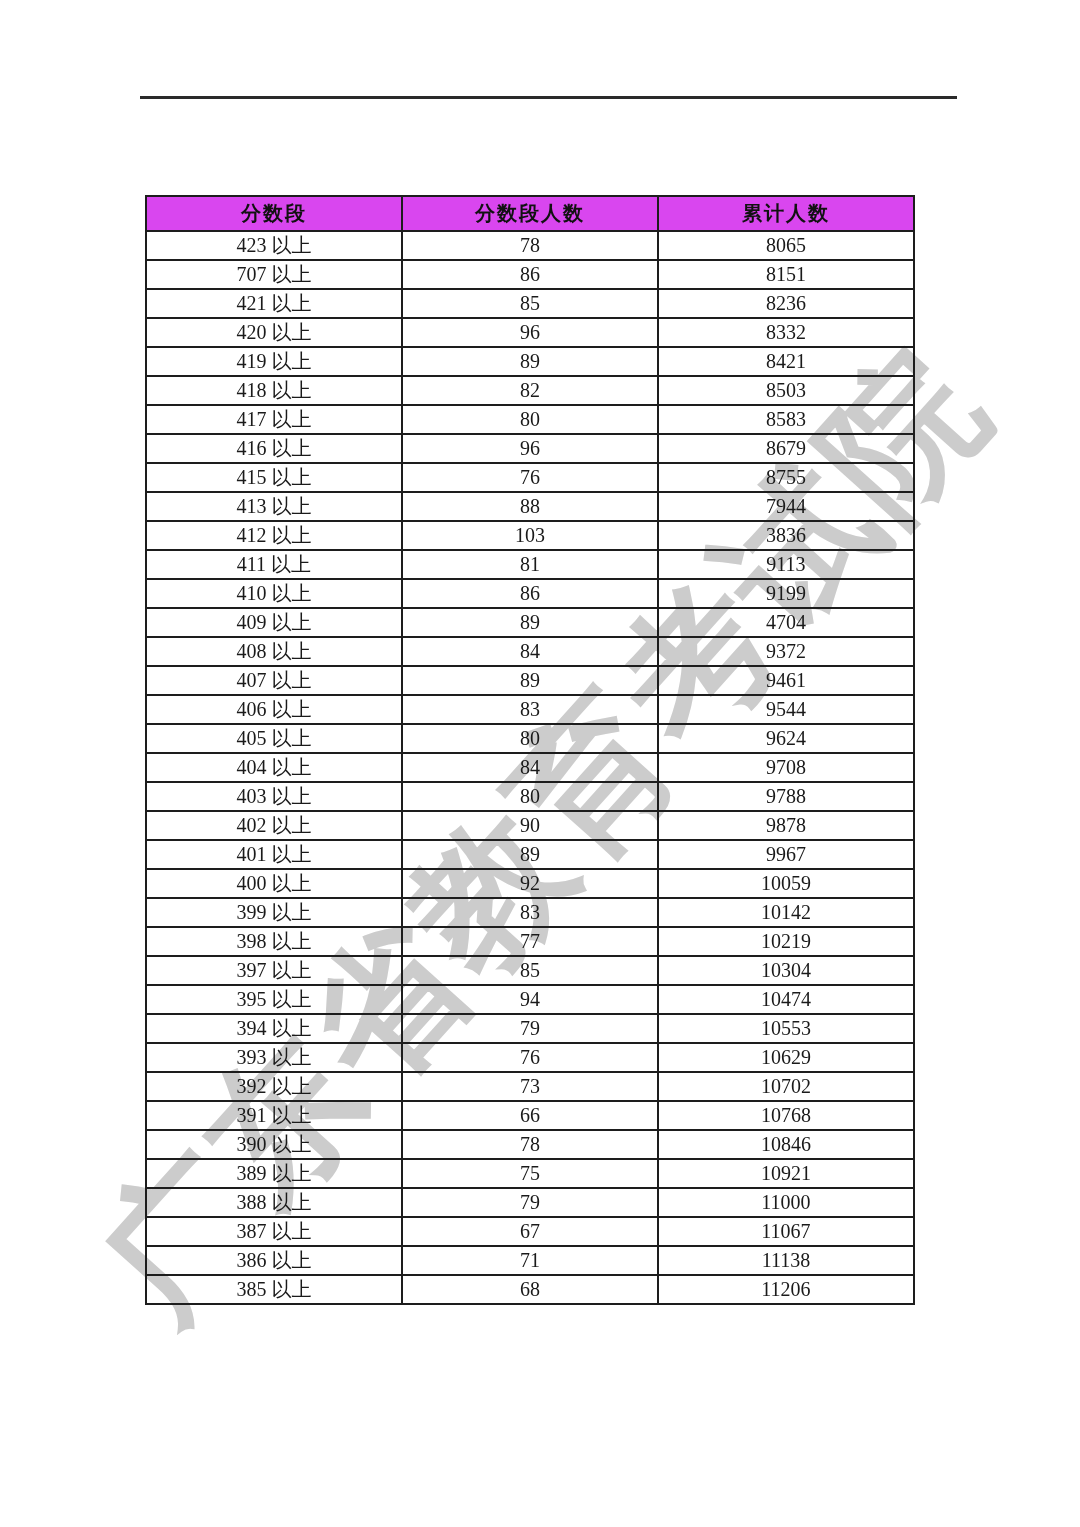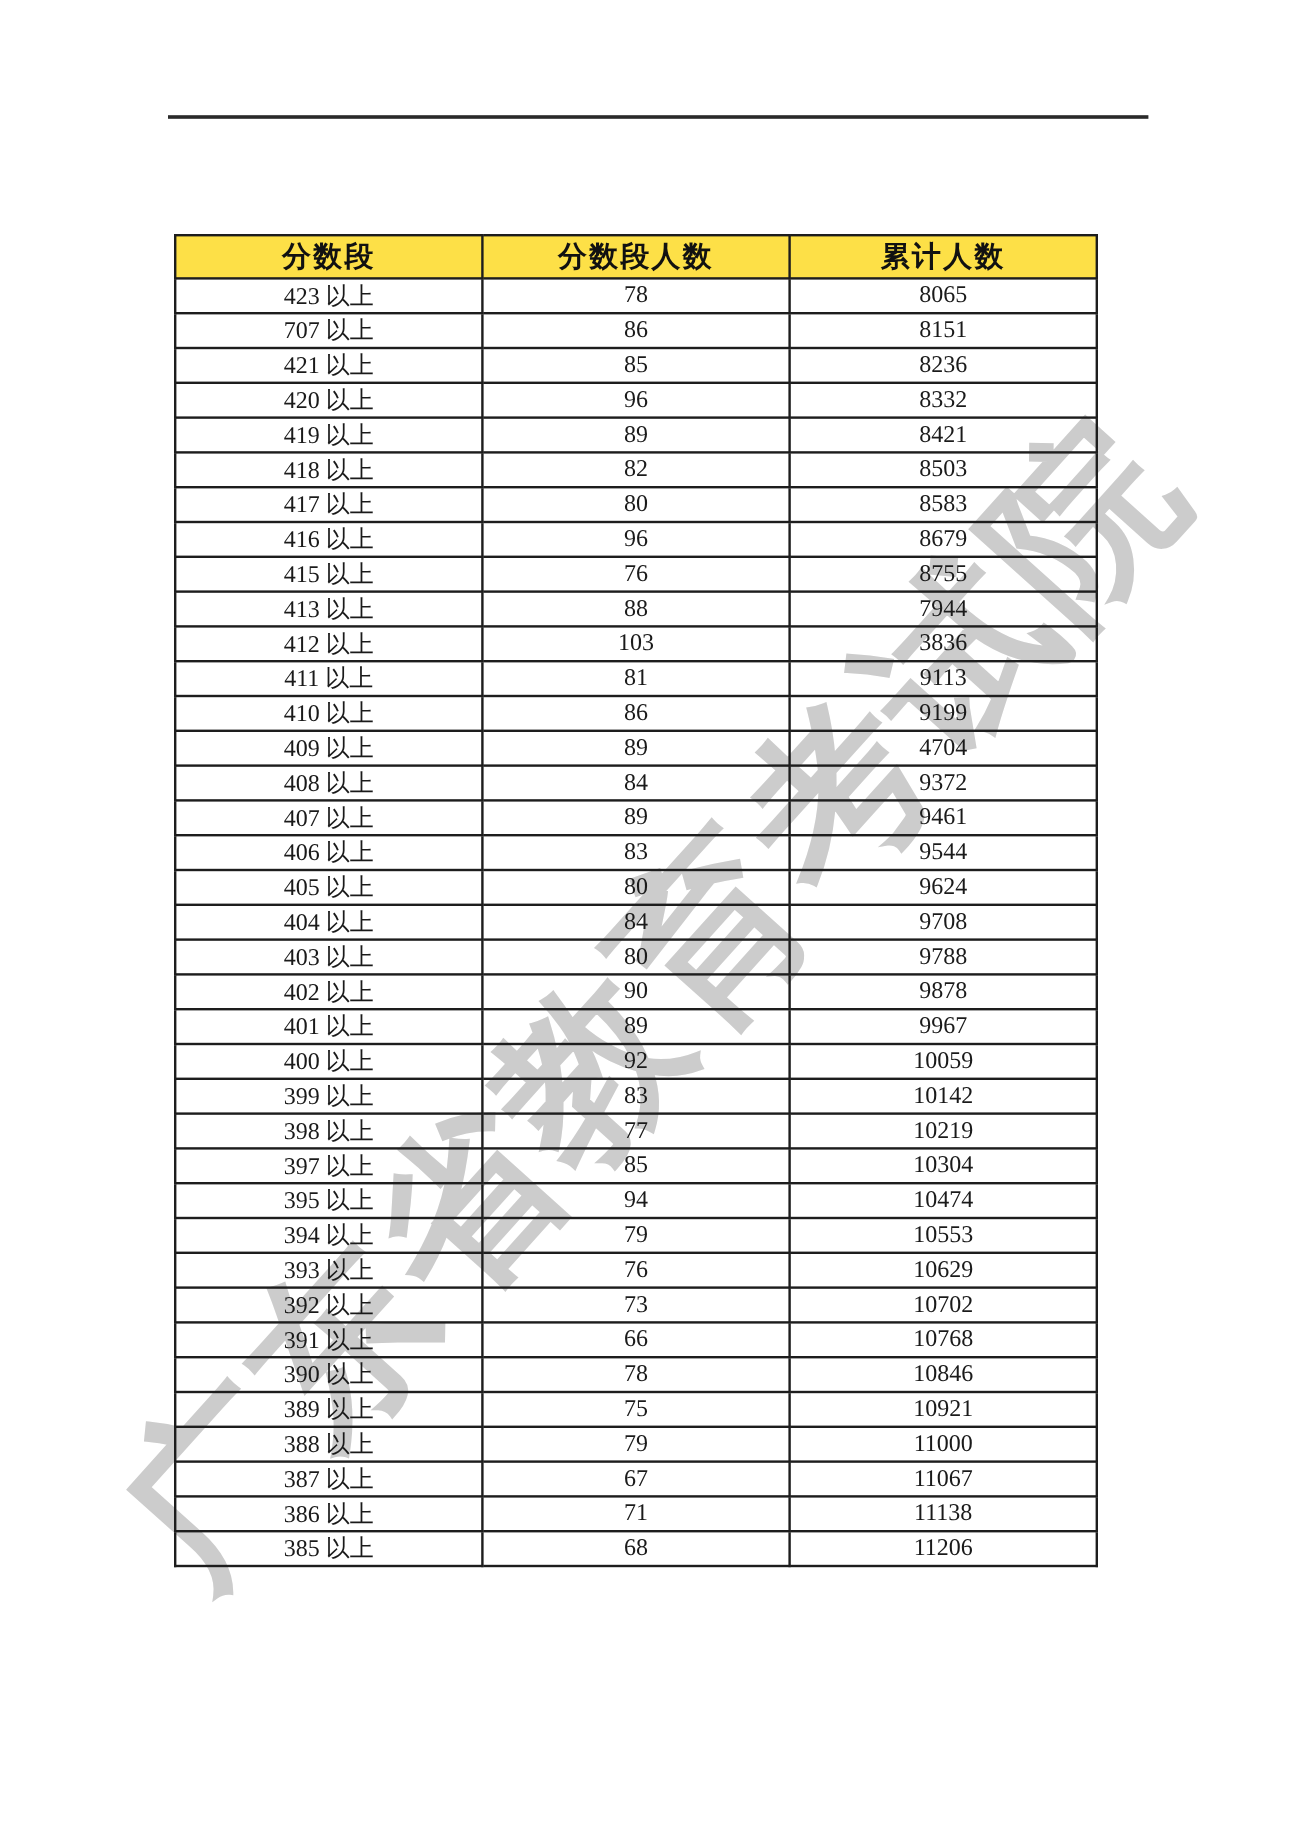--- a/index.html
+++ b/index.html
@@ -41,24 +41,24 @@
     position: absolute;
     left: 145px;
     top: 195px;
     width: 770px;
     border-collapse: collapse;
     table-layout: fixed;
     z-index: 1;
     background: transparent;
   }
   table.score-table th {
-    background: #fde047;
+    background: #d946ef;
     border: 2px solid #1d1d1d;
     height: 31px;
-    font-size: 24px;
+    font-size: 20px;
     font-weight: bold;
     color: #111111;
     text-align: center;
     letter-spacing: 2px;
     margin-left: 16px;
   }
   table.score-table td {
     border: 2px solid #1d1d1d;
     height: 25px;
     font-size: 20px;

